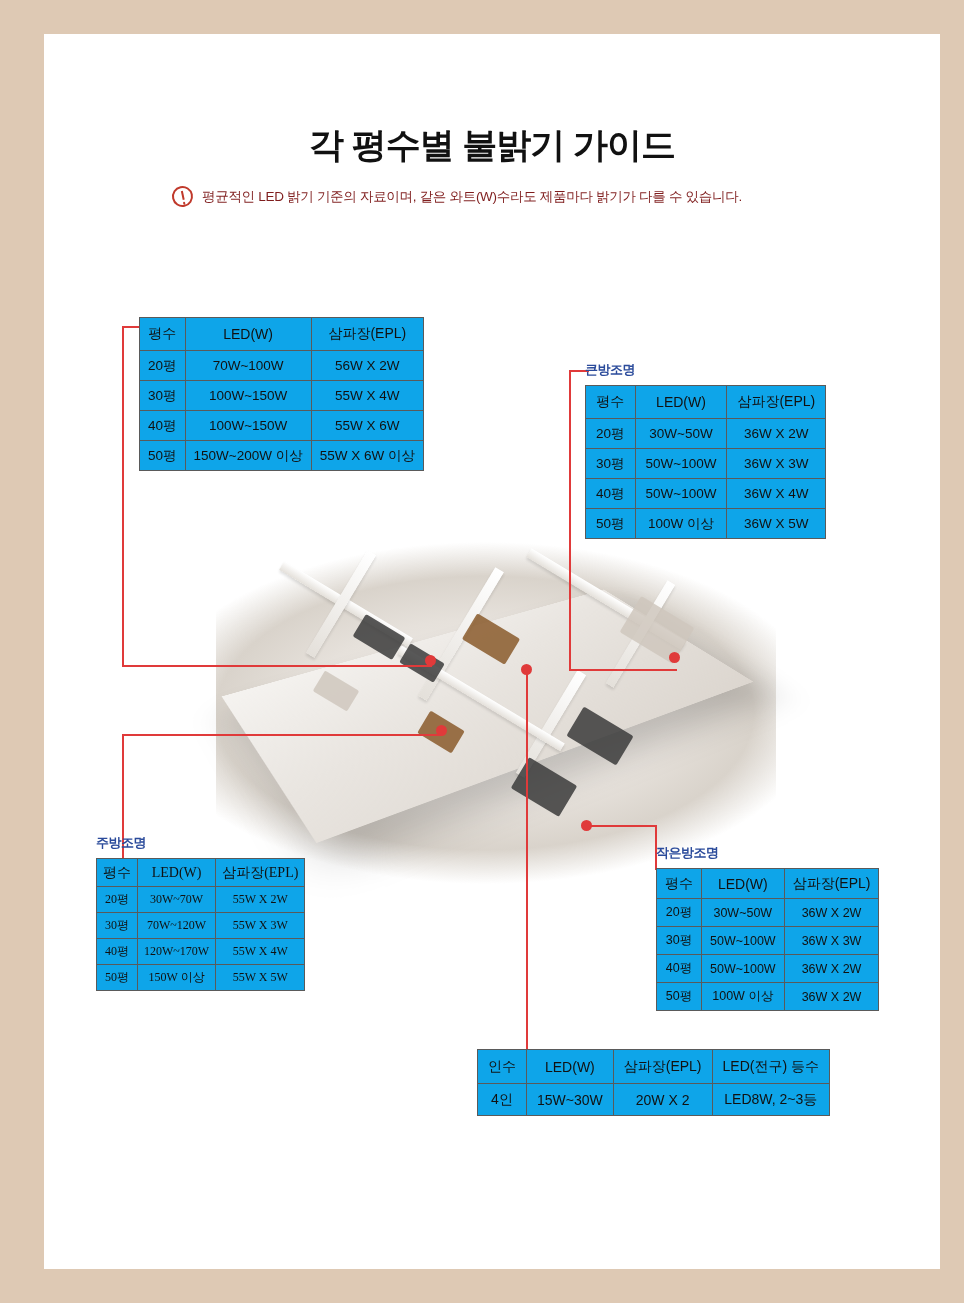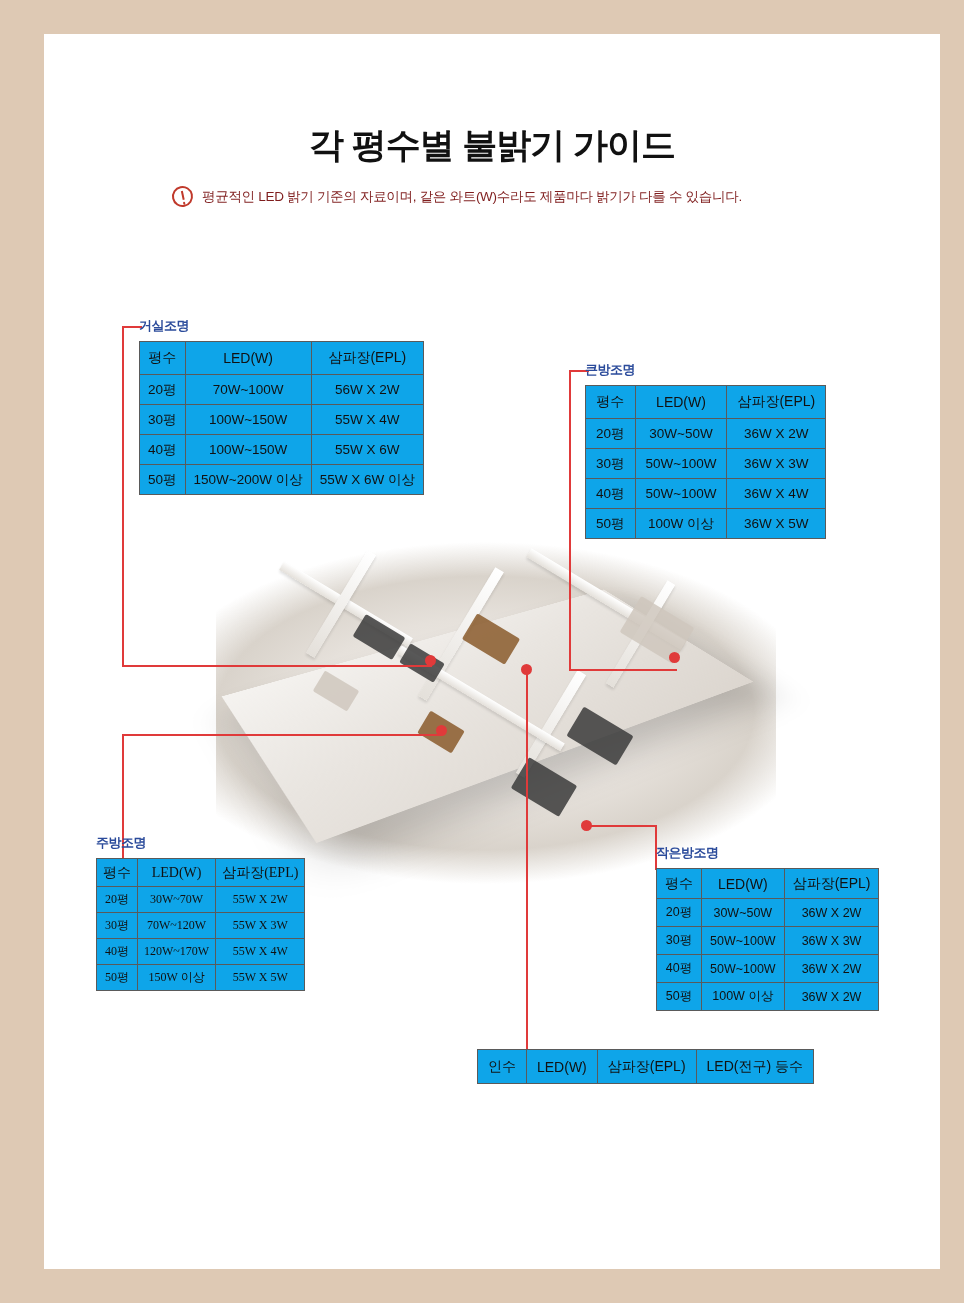--- a/index.html
+++ b/index.html
@@ -193,21 +193,20 @@
   <div class="leader h" style="left:525px; top:635px; width:108px;"></div>
   <div class="leader h" style="left:525px; top:336px; width:20px;"></div>
 
   <div class="leader h" style="left:542px; top:791px; width:70px;"></div>
   <div class="leader v" style="left:611px; top:791px; height:45px;"></div>
 
   <div class="leader v" style="left:482px; top:635px; height:400px;"></div>
   <div class="leader h" style="left:440px; top:1034px; width:44px;"></div>
 
   <div class="tbl-block" style="left:95px; top:283px;">
-    <div class="tbl-label">거실조명</div>
     <table class="lt t-living">
       <thead>
         <tr>
           <th>평수</th>
           <th>LED(W)</th>
           <th>삼파장(EPL)</th>
         </tr>
       </thead>
       <tbody>
         <tr>
@@ -343,17 +342,23 @@
     <table class="lt t-dining">
       <thead>
         <tr>
           <th>인수</th>
           <th>LED(W)</th>
           <th>삼파장(EPL)</th>
           <th>LED(전구) 등수</th>
         </tr>
       </thead>
       <tbody>
+        <tr>
+          <td>4인</td>
+          <td>15W~30W</td>
+          <td>20W X 2</td>
+          <td>LED8W, 2~3등</td>
+        </tr>
       </tbody>
     </table>
   </div>
 
 </div>
 
 </body></html>

